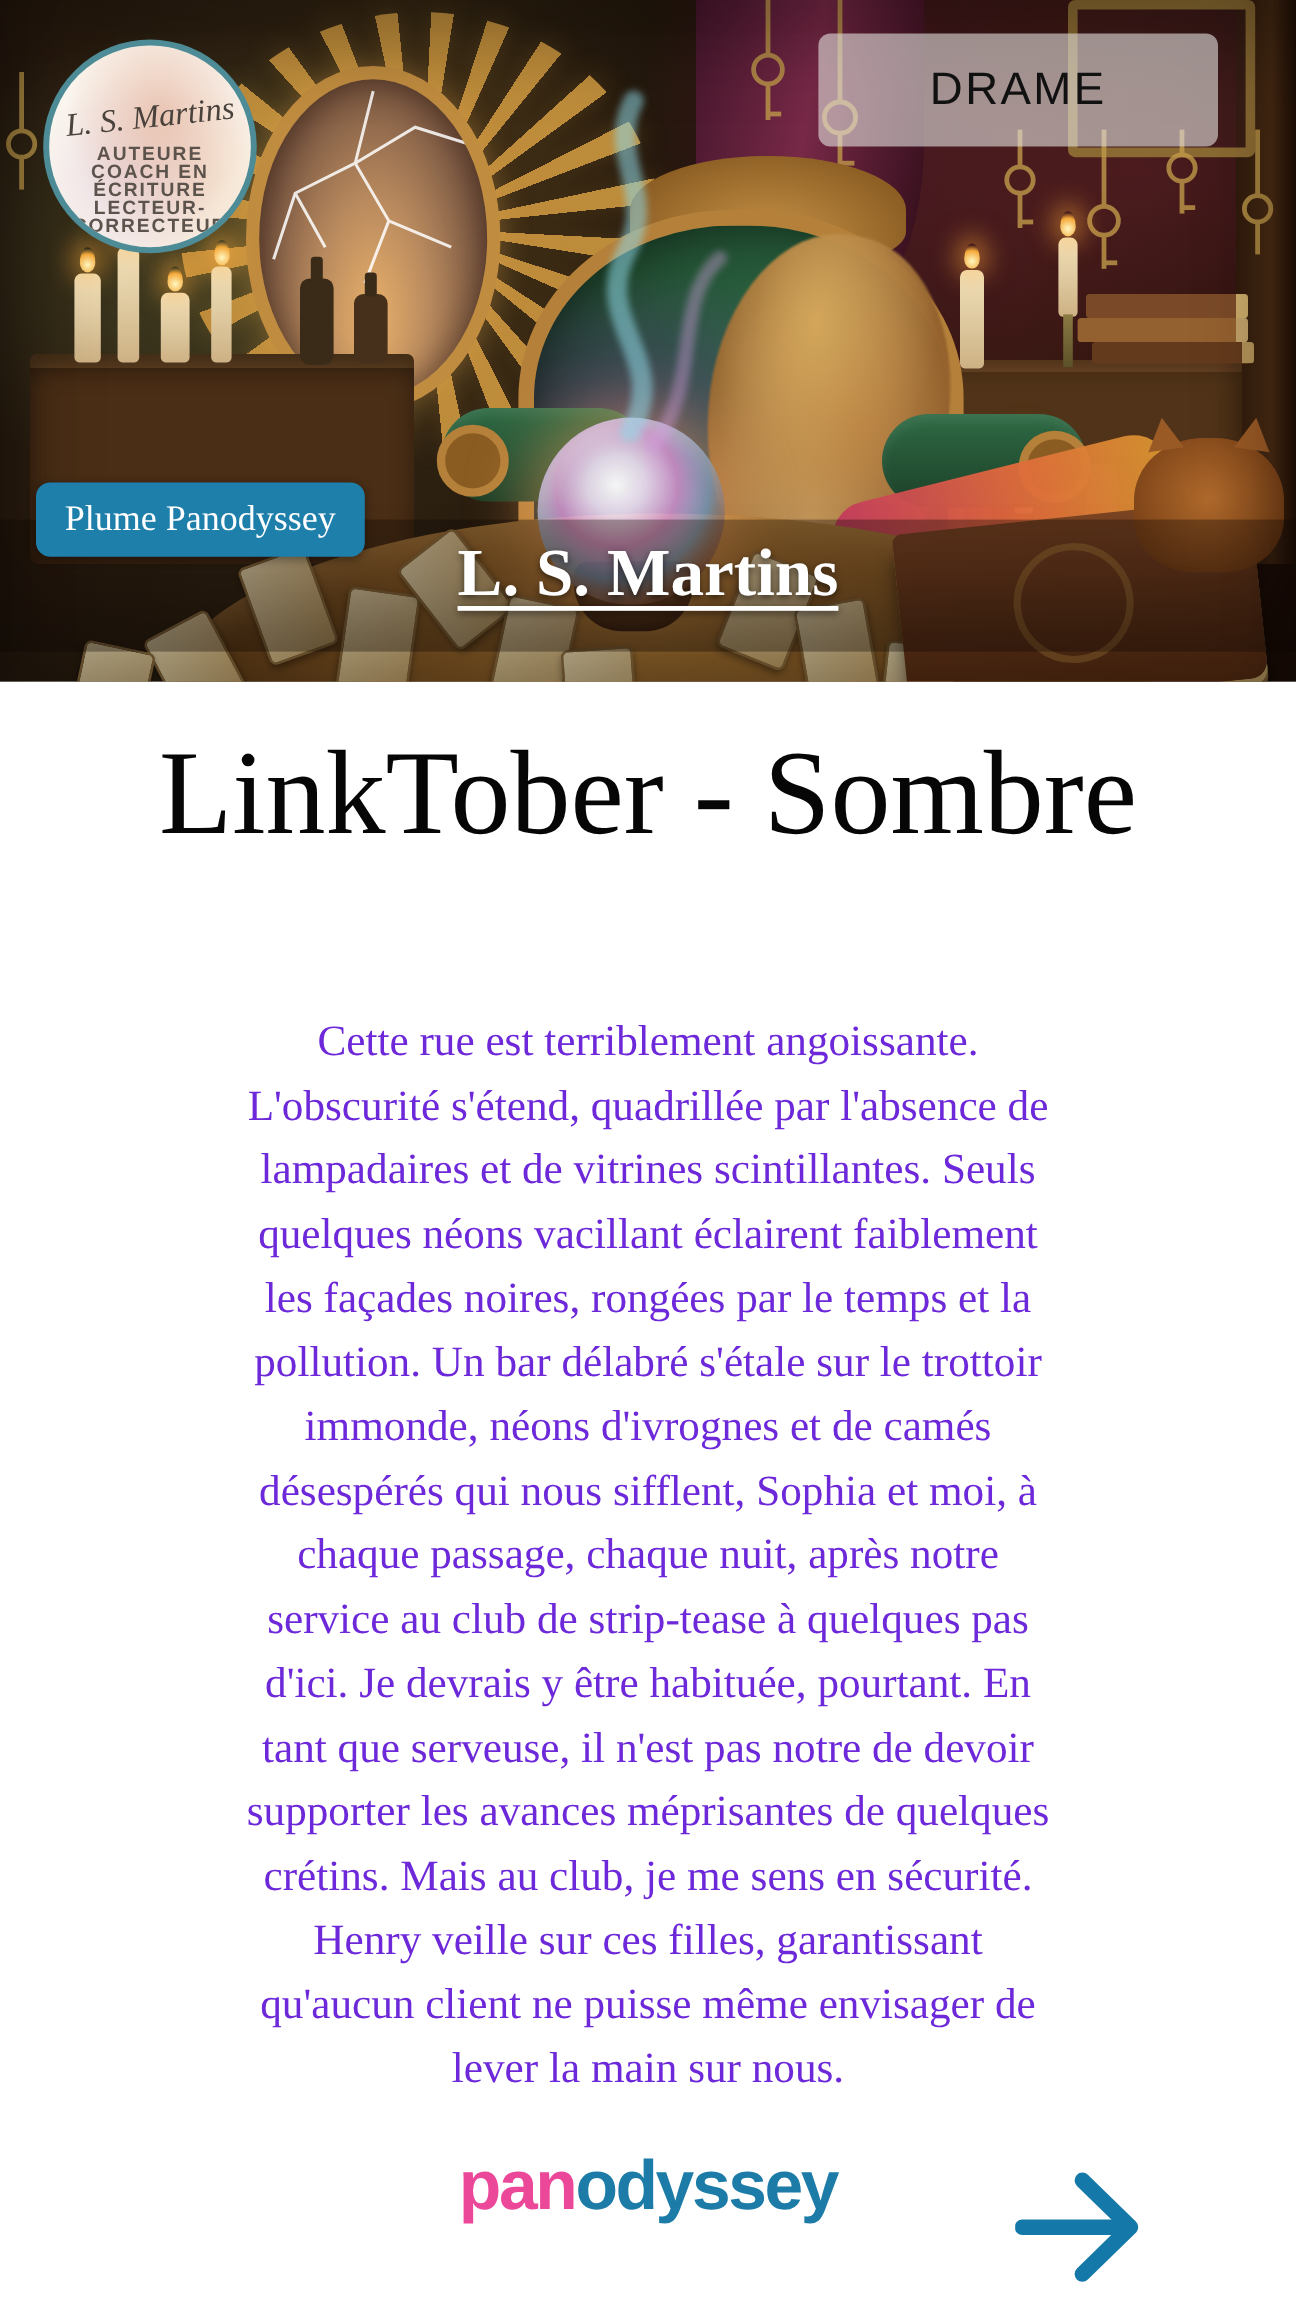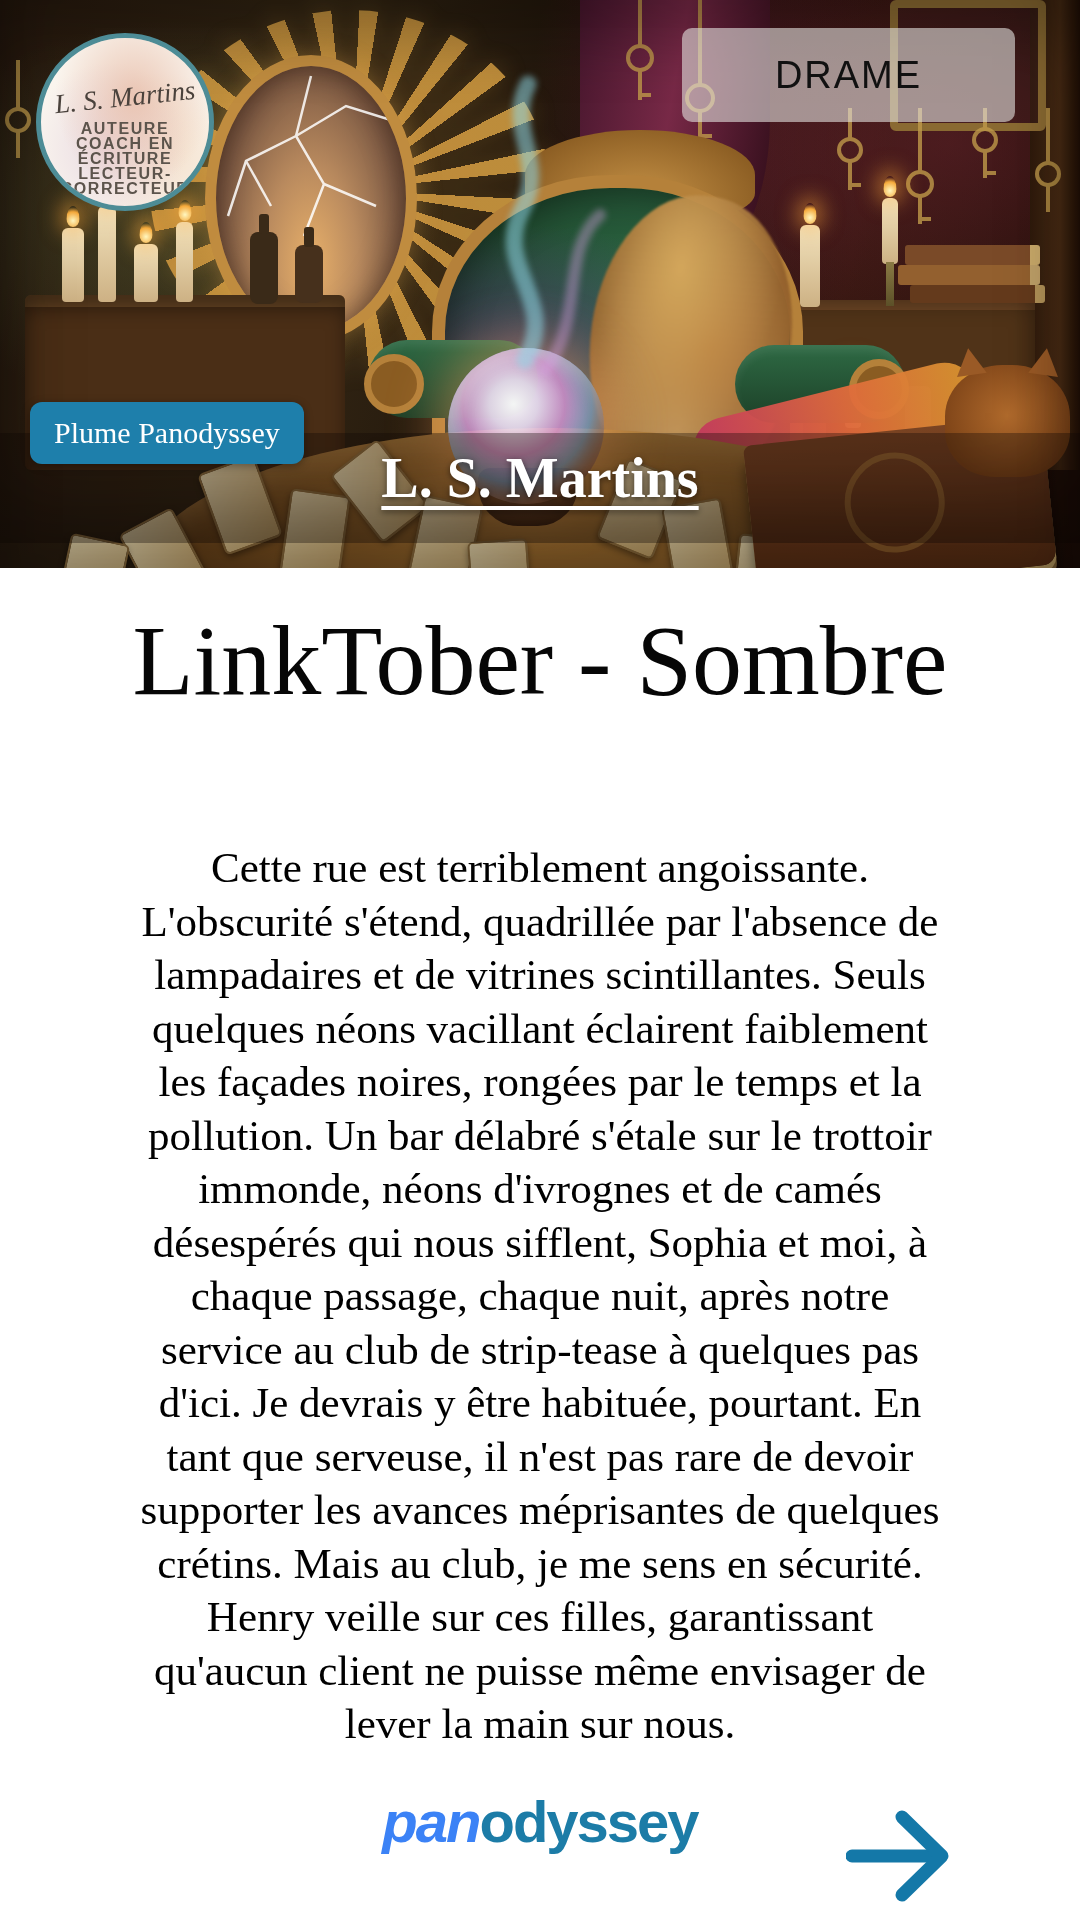--- a/index.html
+++ b/index.html
@@ -142,26 +142,26 @@
     background:#1e7fab;display:inline-flex;align-items:center;padding:0 24px;
     font-size:30px;color:#ffffff;z-index:40;box-shadow:0 2px 8px rgba(0,0,0,.35);}
   .author-name{position:absolute;left:0;top:446px;width:1080px;text-align:center;z-index:40;
     font-size:56px;font-weight:bold;color:#ffffff;
     text-decoration:underline;text-decoration-thickness:4px;text-underline-offset:9px;
     text-shadow:0 2px 6px rgba(0,0,0,.55);}
   
   .article-title{position:absolute;left:0;top:608px;width:1080px;text-align:center;
     font-size:100px;line-height:1.05;color:#060606;}
   .article-body{position:absolute;left:50%;top:841px;transform:translateX(-50%);
-    width:940px;text-align:center;font-size:43px;line-height:53.5px;color:#000000;}
+    width:940px;text-align:center;font-size:36px;line-height:53.5px;color:#6d28d9;}
   
   .footer-logo{position:absolute;left:0;top:1788px;width:1080px;text-align:center;
     font-family:"Liberation Sans",sans-serif;font-weight:bold;font-size:58px;
     letter-spacing:-2px;z-index:10;}
-  .logo-pan{color:#3b82f6;font-style:italic;}
+  .logo-pan{color:#ec4899;}
   .logo-odyssey{color:#1c7ca7;}
   .next-arrow{position:absolute;left:846px;top:1810px;width:130px;height:92px;z-index:10;cursor:pointer;}
 </style>
 </head>
 <body>
 
 <div class="hero">
   <div class="curtain"></div>
   <div class="door-right"></div>
   <div class="gold-frame"></div>
@@ -284,21 +284,21 @@
     <div>L'obscurité s'étend, quadrillée par l'absence de</div>
     <div>lampadaires et de vitrines scintillantes. Seuls</div>
     <div>quelques néons vacillant éclairent faiblement</div>
     <div>les façades noires, rongées par le temps et la</div>
     <div>pollution. Un bar délabré s'étale sur le trottoir</div>
     <div>immonde, néons d'ivrognes et de camés</div>
     <div>désespérés qui nous sifflent, Sophia et moi, à</div>
     <div>chaque passage, chaque nuit, après notre</div>
     <div>service au club de strip-tease à quelques pas</div>
     <div>d'ici. Je devrais y être habituée, pourtant. En</div>
-    <div>tant que serveuse, il n'est pas rare de devoir</div>
+    <div>tant que serveuse, il n'est pas notre de devoir</div>
     <div>supporter les avances méprisantes de quelques</div>
     <div>crétins. Mais au club, je me sens en sécurité.</div>
     <div>Henry veille sur ces filles, garantissant</div>
     <div>qu'aucun client ne puisse même envisager de</div>
     <div>lever la main sur nous.</div>
   </div>
 
 <div class="footer-logo">
   <span class="logo-pan">pan</span><span class="logo-odyssey">odyssey</span>
 </div>

